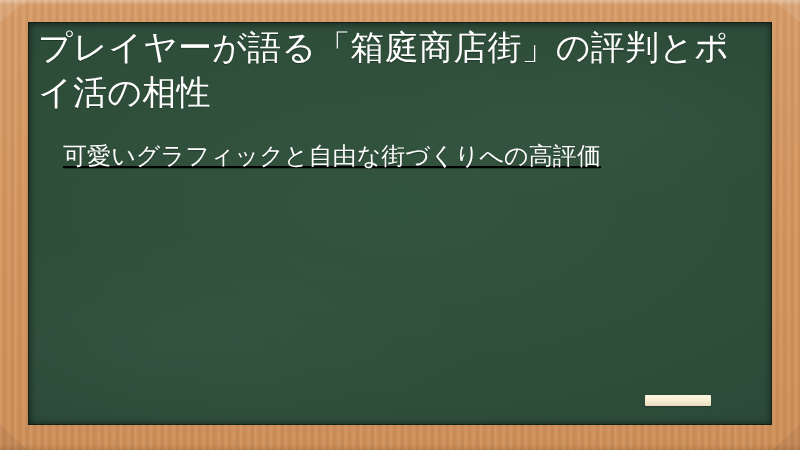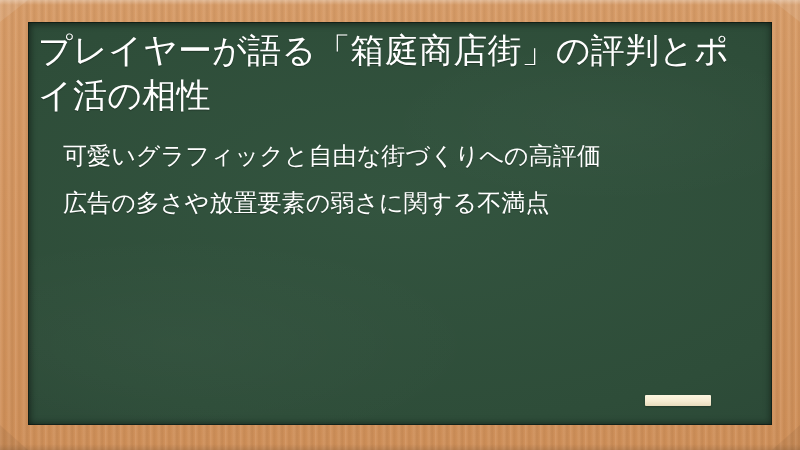--- a/index.html
+++ b/index.html
@@ -103,27 +103,29 @@
   .title {
     color: #ffffff;
     font-size: 34px;
     line-height: 1.33;
     font-weight: 400;
     letter-spacing: 0.2px;
     margin: 0;
     padding: 0 0 0 5px;
     text-shadow: 0 1px 1px rgba(0,0,0,0.30);
     white-space: pre-line;
+    font-family: Liberation Mono, monospace;
   }
 
   
   .list {
     list-style: none;
     margin: 22px 0 0 0;
     padding: 0 0 0 30px;
+    text-decoration: underline;
   }
   .list-item {
     color: #ffffff;
     font-size: 24px;
     line-height: 1.40;
     font-weight: 400;
     letter-spacing: 0.1px;
     margin: 0 0 13px 0;
     text-shadow: 0 1px 1px rgba(0,0,0,0.28);
   }
@@ -154,21 +156,20 @@
   <div class="frame-miter miter-bl"></div>
   <div class="frame-miter miter-br"></div>
 
   <div class="board">
     <div class="board-inner">
 
       <h1 class="title">プレイヤーが語る「箱庭商店街」の評判とポイ活の相性</h1>
 
       <ul class="list">
         <li class="list-item">可愛いグラフィックと自由な街づくりへの高評価</li>
-        <li class="list-item">広告の多さや放置要素の弱さに関する不満点</li>
       </ul>
 
     </div>
   </div>
 
   <div class="chalk"></div>
 
 </div>
 
 </body></html>

